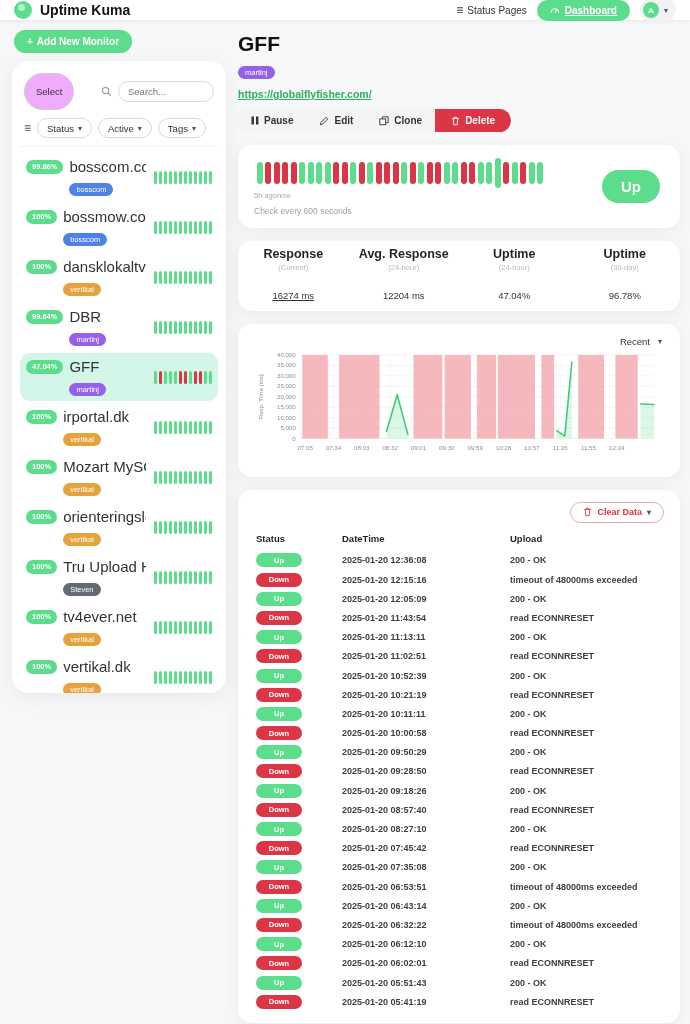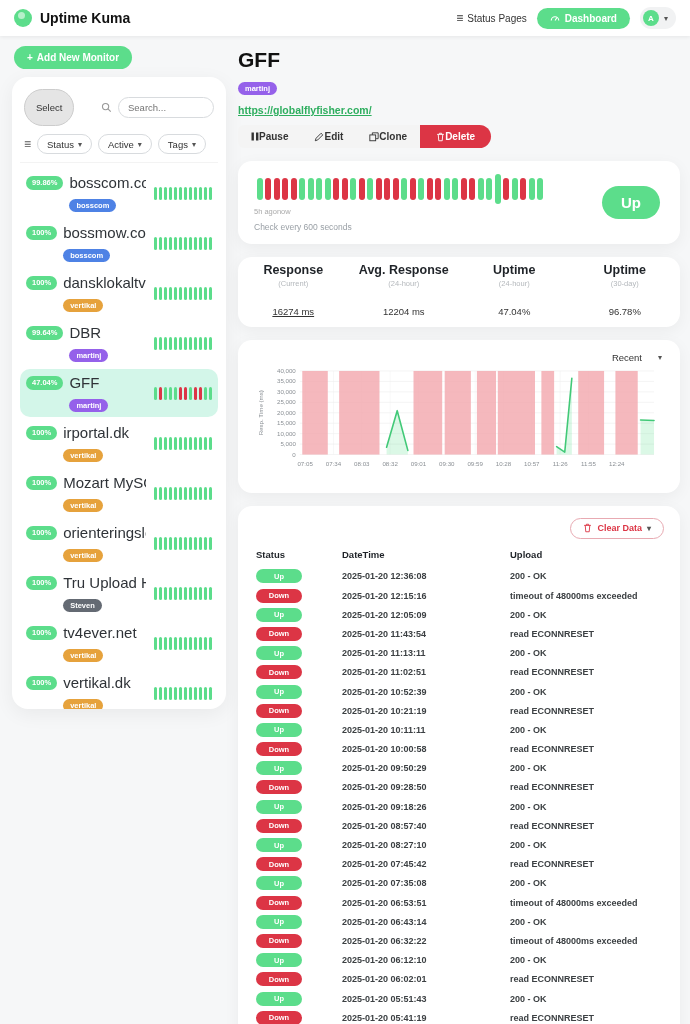--- a/index.html
+++ b/index.html
@@ -1,64 +1,64 @@
 <!DOCTYPE html>
 <html><head>
 <meta charset="utf-8">
 <style>
   * { margin:0; padding:0; box-sizing:border-box; }
   html,body { width:690px; background:#eef0f1; font-family:"Liberation Sans",sans-serif; color:#212529; }
   .app { width:690px; height:1024px; background:#f6f7f8; overflow:hidden; }
 
   
-  .header { height:36px; background:#fff; box-shadow:0 1px 4px rgba(0,0,0,.07); display:flex; align-items:center; padding:10px 14px; position:relative; z-index:5;}
+  .header { height:20px; background:#fff; box-shadow:0 1px 4px rgba(0,0,0,.07); display:flex; align-items:center; padding:10px 14px; position:relative; z-index:5;}
   .logo { width:18px; height:18px; border-radius:50%; background:#5cdd8b; position:relative; margin-right:8px;}
   .logo:after{content:"";position:absolute;left:4px;top:3px;width:7px;height:7px;border-radius:50%;background:rgba(255,255,255,.55);}
   .app-title { font-size:14px; font-weight:bold; color:#111;}
   .header-right { margin-left:auto; display:flex; align-items:center; gap:10px;}
   .status-pages { display:flex; align-items:center; gap:4px; font-size:10px; color:#333; cursor:pointer;}
   .hamb { font-size:12px; color:#333; line-height:1;}
-  .dash-btn { background:#5cdd8b; color:#fff; border:none; border-radius:50px; font-size:10px; font-weight:bold; padding:5px 13px; display:flex; align-items:center; gap:5px; cursor:pointer; font-family:inherit;}
+  .dash-btn { background:#5cdd8b; color:#fff; border:none; border-radius:50px; font-size:10px; font-weight:bold; padding:5px 13px; display:flex; align-items:center; gap:5px; cursor:pointer; font-family:inherit;text-decoration:underline;}
   .avatar-group { background:#f1f2f3; border-radius:50px; padding:3px 8px 3px 3px; display:flex; align-items:center; gap:5px; cursor:pointer;}
   .avatar { width:16px; height:16px; border-radius:50%; background:#5cdd8b; color:#fff; font-size:8px; font-weight:bold; display:flex; align-items:center; justify-content:center;}
   .caret { font-size:8px; color:#555; }
 
   
   .content { display:flex; gap:12px; padding:8px 10px 0 12px; }
   .sidebar { width:214px; flex:none; }
   .main { flex:1; min-width:0; }
 
   
   .add-btn { background:#5cdd8b; color:#fff; border:none; border-radius:50px; font-size:10px; font-weight:bold; padding:6px 13px; display:inline-flex; align-items:center; gap:4px; cursor:pointer; font-family:inherit; margin:2px 0 8px 2px;}
   .side-card { background:#fff; border-radius:16px; box-shadow:0 5px 20px rgba(0,0,0,.06); padding:10px 8px; height:632px; overflow:hidden;}
   .search-row { display:flex; align-items:center; gap:6px; padding:2px 4px 8px;}
-  .select-btn { border:1px solid #ccc; background:#e5e5e5; border-radius:50px; font-size:9.5px; color:#333; padding:12px 11px; cursor:pointer; font-family:inherit;}
+  .select-btn { border:1px solid #ccc; background:#f0abfc; border-radius:50px; font-size:9.5px; color:#333; padding:12px 11px; cursor:pointer; font-family:inherit;}
   .search-icon { margin-left:auto; color:#888; display:flex;}
   .search-input { width:96px; border:1px solid #d8dbde; border-radius:50px; font-size:9.5px; padding:4px 9px; color:#333; outline:none; font-family:inherit;}
   .filter-row { display:flex; align-items:center; gap:6px; padding:0 4px 8px; border-bottom:1px solid #f3f3f3;}
   .list-toggle { color:#555; font-size:12px; cursor:pointer;}
   .filter-pill { border:1px solid #d8dbde; background:#fff; border-radius:50px; font-size:9.5px; color:#333; padding:3.5px 9px; display:flex; gap:4px; align-items:center; cursor:pointer; font-family:inherit;}
   .mon-list { padding-top:6px; }
   .mon { display:grid; grid-template-columns:auto 1fr auto; grid-template-rows:auto auto; column-gap:6px; align-items:center; padding:5px 6px; border-radius:10px; margin-bottom:2px; cursor:pointer;}
   .mon.selected { background:#d3f6e9; }
   .mon.inactive { opacity:.38; }
   .pct-badge { grid-row:1; background:#5cdd8b; color:#fff; font-size:7.5px; font-weight:bold; border-radius:50px; padding:2.5px 6px; min-width:30px; text-align:center;}
   .mon-name { grid-row:1; font-size:15px; color:#2f3338; white-space:nowrap; overflow:hidden;}
   .mon-tagline { grid-row:2; grid-column:2; padding-top:3px;}
-  .tag-pill { color:#fff; font-size:7.5px; font-weight:bold; border-radius:50px; padding:2px 7px; display:inline-block;}
+  .tag-pill { color:#fff; font-size:7.5px; font-weight:normal; border-radius:50px; padding:2px 7px; display:inline-block;}
   .mini-beats { grid-row:1 / span 2; grid-column:3; display:flex; align-items:center;}
   .beat { display:inline-block; width:3.5px; height:13px; border-radius:2px; background:#5cdd8b; margin-left:1.5px;}
   .beat.down { background:#dc3545; }
 
   
   .page-title { font-size:21px; font-weight:bold; color:#111; margin:4px 0 5px;}
   .title-tag { margin-bottom:5px;}
   .mon-url { display:inline-block; color:#2eae5f; font-weight:bold; font-size:10.5px; text-decoration:underline; margin-bottom:9px;}
   .action-bar { display:flex; align-items:stretch; margin-bottom:13px;}
-  .act-btn { background:#f4f4f4; border:none; color:#333; font-size:10px; font-weight:bold; padding:6px 13px; display:flex; align-items:center; cursor:pointer; font-family:inherit;}
+  .act-btn { background:#f4f4f4; border:none; color:#333; font-size:10px; font-weight:bold; padding:6px 13px; display:flex; align-items:center; gap:5px; cursor:pointer; font-family:inherit;}
   .act-btn:first-child { border-radius:6px 0 0 6px; }
   .act-btn.delete { background:#dc3545; color:#fff; border-radius:0 50px 50px 0; padding:6px 16px;}
   .card { background:#fff; border-radius:14px; box-shadow:0 4px 16px rgba(0,0,0,.05); padding:12px 16px; margin-bottom:13px;}
 
   
   .banner { display:flex; align-items:center; }
   .banner-left { flex:1; min-width:0; padding-right:14px;}
   .beats-big { display:flex; align-items:center; height:32px;}
   .beats-big .beat { width:6px; height:22px; border-radius:3.5px; margin-left:2.5px;}
   .beats-big .beat.tall { height:30px; }
@@ -68,21 +68,21 @@
 
   
   .stats { display:flex; text-align:center; padding:6px 0 10px;}
   .stat { flex:1; padding:0 4px;}
   .stat-label { font-size:12.5px; font-weight:bold; color:#1f2328; line-height:1.15;}
   .stat-sub { font-size:7.5px; color:#b4b8bc; margin-top:2px;}
   .stat-value { font-size:9.5px; color:#333; margin-top:18px;}
   .stat-value.link { text-decoration:underline; cursor:pointer;}
 
   
-  .chart-head { display:flex; justify-content:flex-end; align-items:center; gap:16px; font-size:9.5px; color:#333; padding:0 2px 2px; cursor:pointer;}
+  .chart-head { display:flex; justify-content:flex-end; align-items:center; gap:8px; font-size:9.5px; color:#333; padding:0 2px 2px; cursor:pointer;}
   .chart-wrap svg { width:100%; display:block; }
 
   
   .clear-row { display:flex; justify-content:flex-end; margin-bottom:6px;}
   .clear-btn { border:1px solid #e8aab2; background:#fff; color:#dc3545; border-radius:50px; font-size:9px; font-weight:bold; padding:4.5px 12px; display:flex; align-items:center; gap:5px; cursor:pointer; font-family:inherit;}
   .ev-head, .ev-row { display:grid; grid-template-columns:86px 168px 1fr; align-items:center;}
   .ev-head { font-size:9.5px; font-weight:bold; color:#1f2328; padding:4px 2px 7px;}
   .ev-row { padding:2.6px 2px; }
   .ev-status { width:46px; text-align:center; color:#fff; font-size:7.5px; font-weight:bold; border-radius:50px; padding:2.5px 0;}
   .ev-status.up { background:#5cdd8b; }

